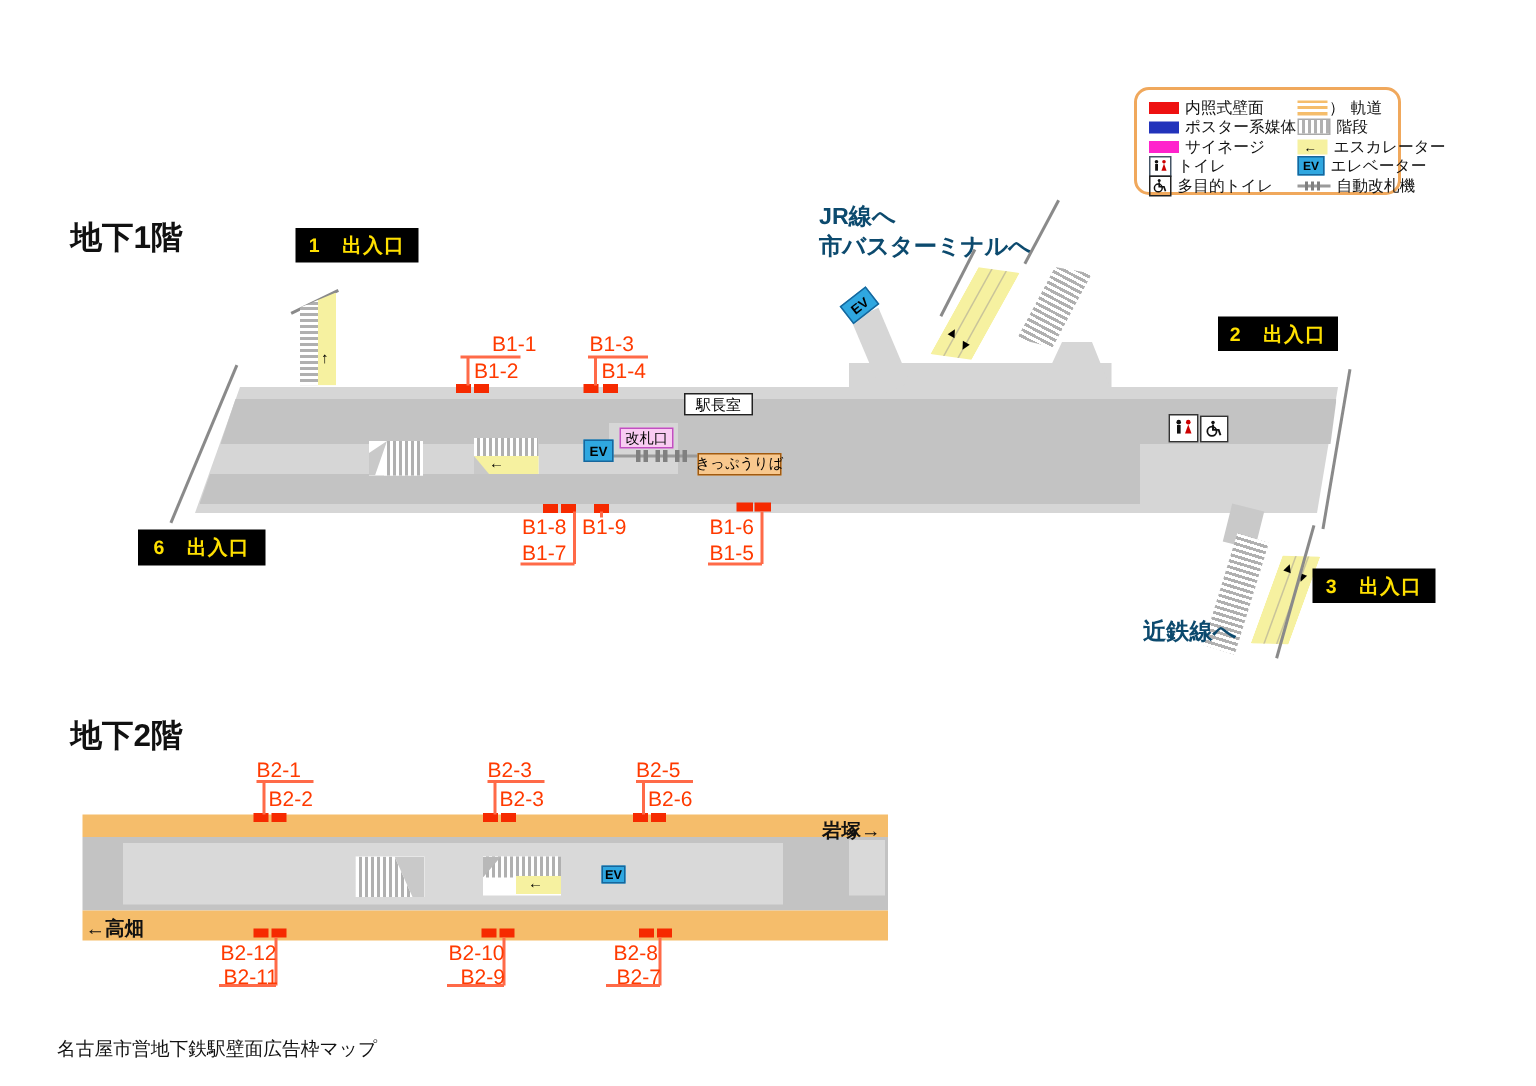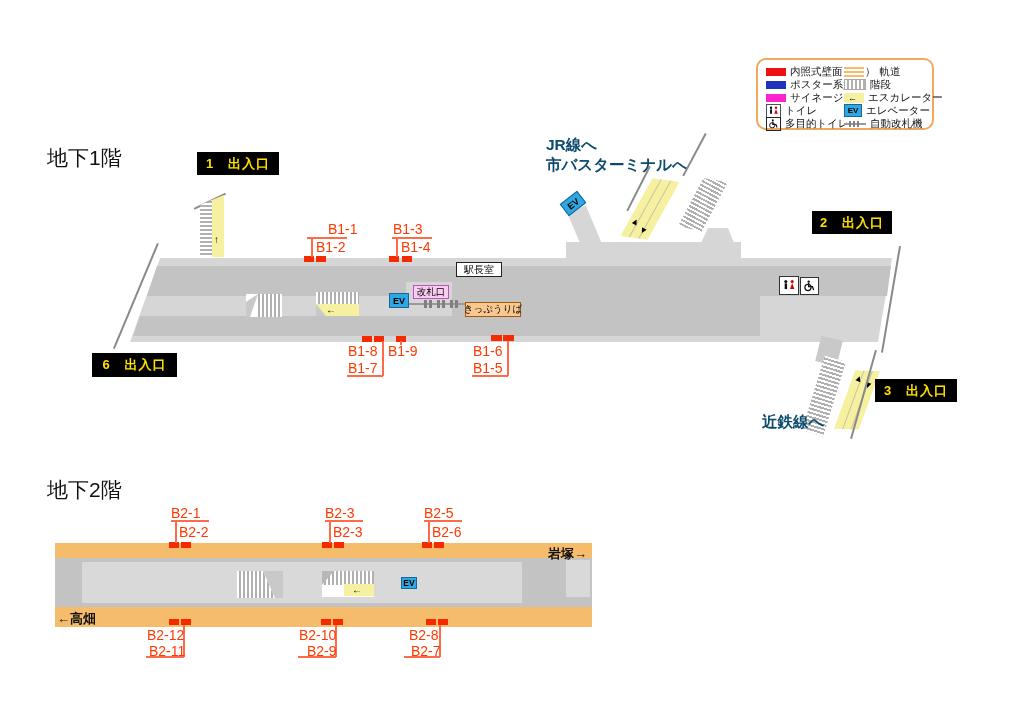--- a/index.html
+++ b/index.html
@@ -4,21 +4,21 @@
 <style>
   html,body{margin:0;padding:0;background:#fff;}
   #stage{position:relative;width:1024px;height:724px;background:#fff;overflow:hidden;
          font-family:"Liberation Sans","DejaVu Sans",sans-serif;}
   .abs{position:absolute;}
   
   .titlebox{background:#ffff00;border-radius:7px;box-shadow:3px 3px 0 #bdbdbd;border:1px solid #e0e000;}
   .tname{position:absolute;left:16px;top:4px;font-size:27px;font-weight:bold;color:#000;white-space:nowrap;letter-spacing:1px;}
   .tcode{position:absolute;right:10px;bottom:2px;font-size:15px;font-weight:bold;color:#000;}
   
-  .h2j{position:absolute;font-weight:normal;font-size:21px;color:#111;white-space:nowrap;}
+  .h2j{position:absolute;font-weight:bold;font-size:21px;color:#111;white-space:nowrap;}
   .dir{position:absolute;font-weight:bold;font-size:15.5px;color:#0c4a6e;white-space:nowrap;line-height:20px;}
   .dirsm{position:absolute;font-weight:bold;font-size:13px;color:#111;white-space:nowrap;}
   
   .exitbox{position:absolute;background:#000;color:#ffe000;font-weight:bold;font-size:13px;
            display:flex;align-items:center;justify-content:center;white-space:nowrap;letter-spacing:1px;}
   
   .gbase{background:#d6d6d6;}
   .gdark{background:#c3c3c3;}
   .esc{background:#f6f1a0;}
   .stairs-h{background:repeating-linear-gradient(to bottom,#ffffff 0 2px,#b0b0b0 2px 4px);}
@@ -26,21 +26,21 @@
   .thin{background:#8a8a8a;}
   
   .mark{position:absolute;width:10px;height:6px;background:#f62a00;}
   .adl{position:absolute;color:#ff3a00;font-size:14px;white-space:nowrap;}
   .lred{position:absolute;background:#ff6a48;}
   
   .roombox{position:absolute;font-size:9.5px;color:#000;display:flex;align-items:center;justify-content:center;
            white-space:nowrap;box-sizing:border-box;}
   .ev{background:#2fa7e0;border:1px solid #17669c;font-weight:bold;font-size:9px;}
   
-  .legend{position:absolute;background:#fff;border:2px solid #f0a85c;border-radius:10px;display:flex;padding:5px 4px 3px 8px;box-sizing:border-box;}
+  .legend{position:absolute;background:#fff;border:2px solid #f0a85c;border-radius:10px;display:flex;padding:5px 4px 3px 8px;box-sizing:border-box;gap:21px;}
   .lcol{display:flex;flex-direction:column;}
   .lrow{display:flex;align-items:center;height:13px;gap:4px;}
   .llab{font-size:10.5px;color:#111;white-space:nowrap;}
   .swatch{width:20px;height:8px;flex:0 0 auto;}
   .arrowspan{position:absolute;color:#000;font-weight:bold;line-height:1;}
   .gline{position:absolute;background:#9a9a9a;}
   .gbar{position:absolute;background:#808080;}
   .footer{position:absolute;font-size:12.5px;color:#111;white-space:nowrap;}
 </style>
 </head>
@@ -301,13 +301,14 @@
     <div class="adl" style="left:424px;top:505px;">B2-5</div>
     <div class="adl" style="left:432px;top:524px;text-align:center;">B2-6</div>
     <div class="adl" style="left:147px;top:627px;">B2-12</div>
     <div class="adl" style="left:149px;top:643px;">B2-11</div>
     <div class="adl" style="left:299px;top:627px;">B2-10</div>
     <div class="adl" style="left:307px;top:643px;">B2-9</div>
     <div class="adl" style="left:409px;top:627px;">B2-8</div>
     <div class="adl" style="left:411px;top:643px;">B2-7</div>
   </div>
 
+  <div class="footer" style="left:38px;top:691px;">名古屋市営地下鉄駅壁面広告枠マップ</div>
 </div>
 
 </body></html>

